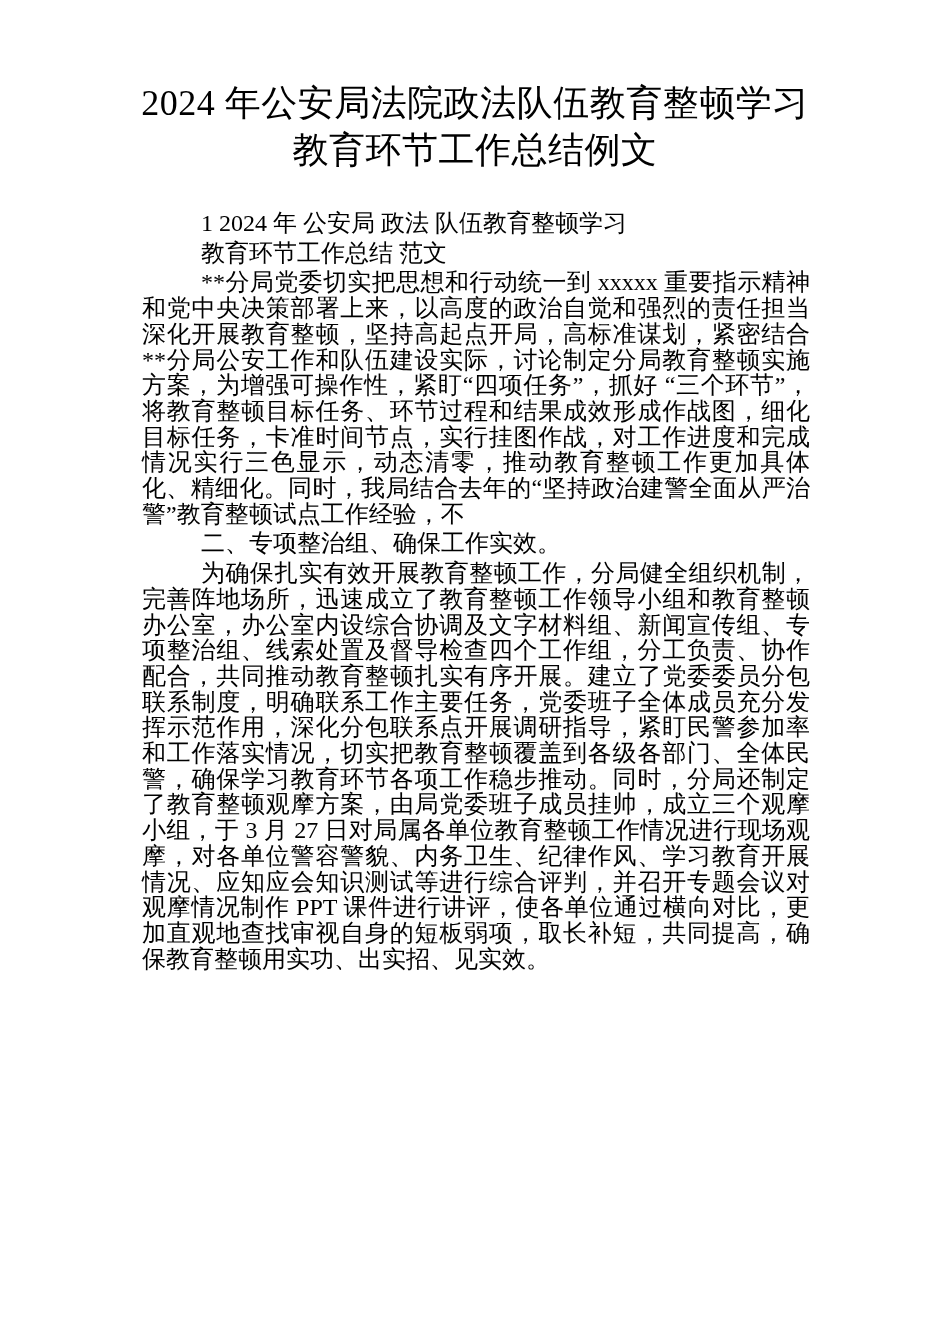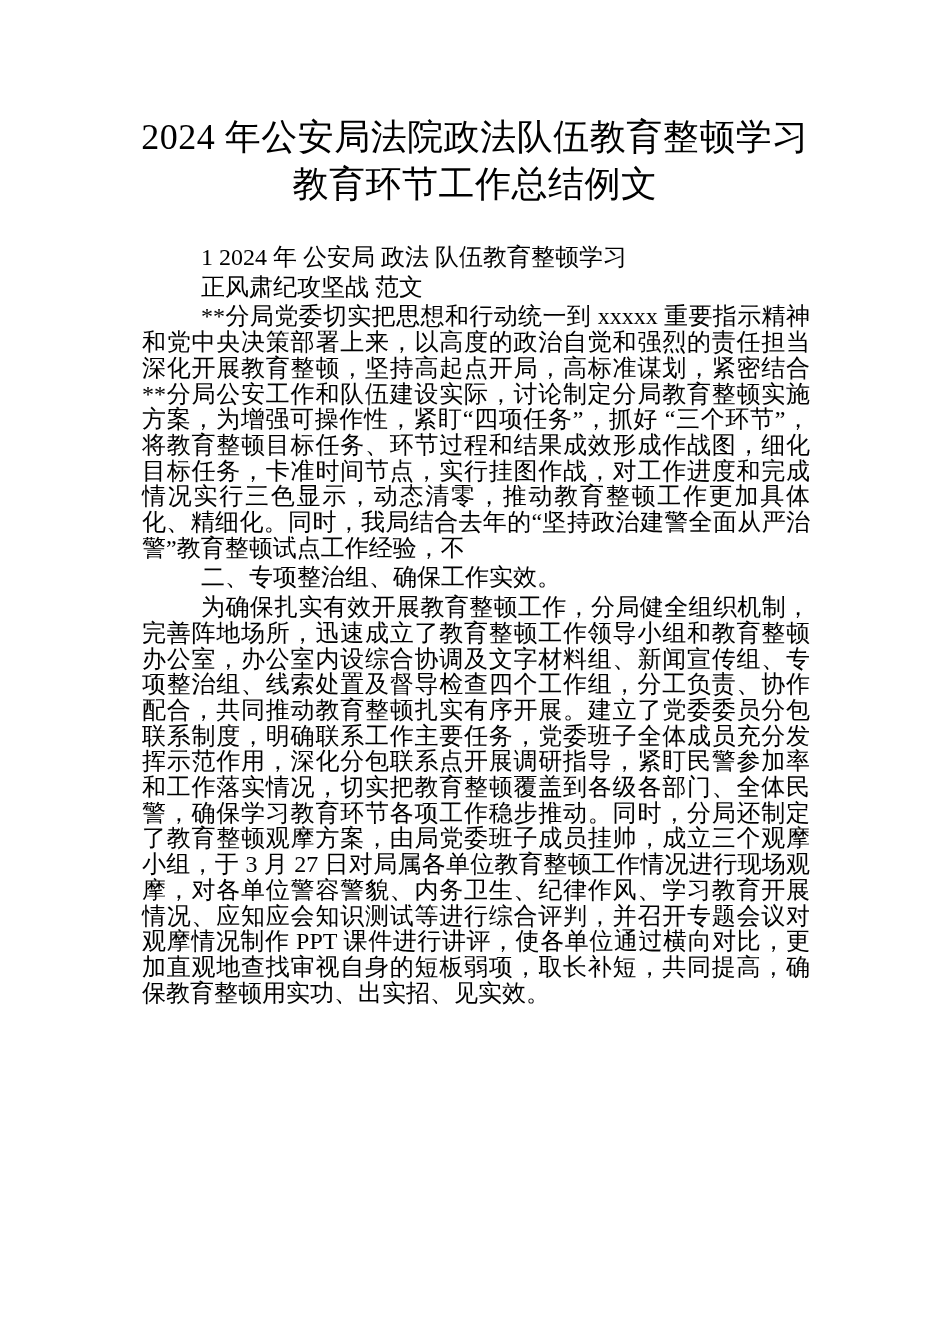--- a/index.html
+++ b/index.html
@@ -11,21 +11,21 @@
     position: relative;
     width: 950px;
     height: 1344px;
     margin: 0 auto;
     background: #ffffff;
     color: #000000;
     font-family: "Liberation Serif", "DejaVu Serif", serif;
     overflow: hidden;
   }
   .doc-title {
-    padding-top: 114px;
+    padding-top: 80px;
     text-align: center;
     font-size: 36px;
     line-height: 47px;
     font-weight: 400;
     letter-spacing: 0.5px;
   }
   .title-line {
     white-space: nowrap;
   }
   .doc-body {
@@ -44,18 +44,18 @@
 <body>
 
 <div class="page">
   <div class="doc-title">
     <div class="title-line">2024 年公安局法院政法队伍教育整顿学习</div>
     <div class="title-line">教育环节工作总结例文</div>
   </div>
   <div class="doc-body">
 
   <p class="doc-paragraph">1 2024 年 公安局 政法 队伍教育整顿学习</p>
-      <p class="doc-paragraph">正风肃纪攻坚战 范文</p>
+      <p class="doc-paragraph">教育环节工作总结 范文</p>
       <p class="doc-paragraph">**分局党委切实把思想和行动统一到 xxxxx 重要指示精神和党中央决策部署上来，以高度的政治自觉和强烈的责任担当深化开展教育整顿，坚持高起点开局，高标准谋划，紧密结合**分局公安工作和队伍建设实际，讨论制定分局教育整顿实施方案，为增强可操作性，紧盯“四项任务”，抓好 “三个环节”，将教育整顿目标任务、环节过程和结果成效形成作战图，细化目标任务，卡准时间节点，实行挂图作战，对工作进度和完成情况实行三色显示，动态清零，推动教育整顿工作更加具体化、精细化。同时，我局结合去年的“坚持政治建警全面从严治警”教育整顿试点工作经验，不</p>
       <p class="doc-paragraph">二、专项整治组、确保工作实效。</p>
       <p class="doc-paragraph">为确保扎实有效开展教育整顿工作，分局健全组织机制，完善阵地场所，迅速成立了教育整顿工作领导小组和教育整顿办公室，办公室内设综合协调及文字材料组、新闻宣传组、专项整治组、线索处置及督导检查四个工作组，分工负责、协作配合，共同推动教育整顿扎实有序开展。建立了党委委员分包联系制度，明确联系工作主要任务，党委班子全体成员充分发挥示范作用，深化分包联系点开展调研指导，紧盯民警参加率和工作落实情况，切实把教育整顿覆盖到各级各部门、全体民警，确保学习教育环节各项工作稳步推动。同时，分局还制定了教育整顿观摩方案，由局党委班子成员挂帅，成立三个观摩小组，于 3 月 27 日对局属各单位教育整顿工作情况进行现场观摩，对各单位警容警貌、内务卫生、纪律作风、学习教育开展情况、应知应会知识测试等进行综合评判，并召开专题会议对观摩情况制作 PPT 课件进行讲评，使各单位通过横向对比，更加直观地查找审视自身的短板弱项，取长补短，共同提高，确保教育整顿用实功、出实招、见实效。</p>
     </div>
 </div>
 
 </body></html>

